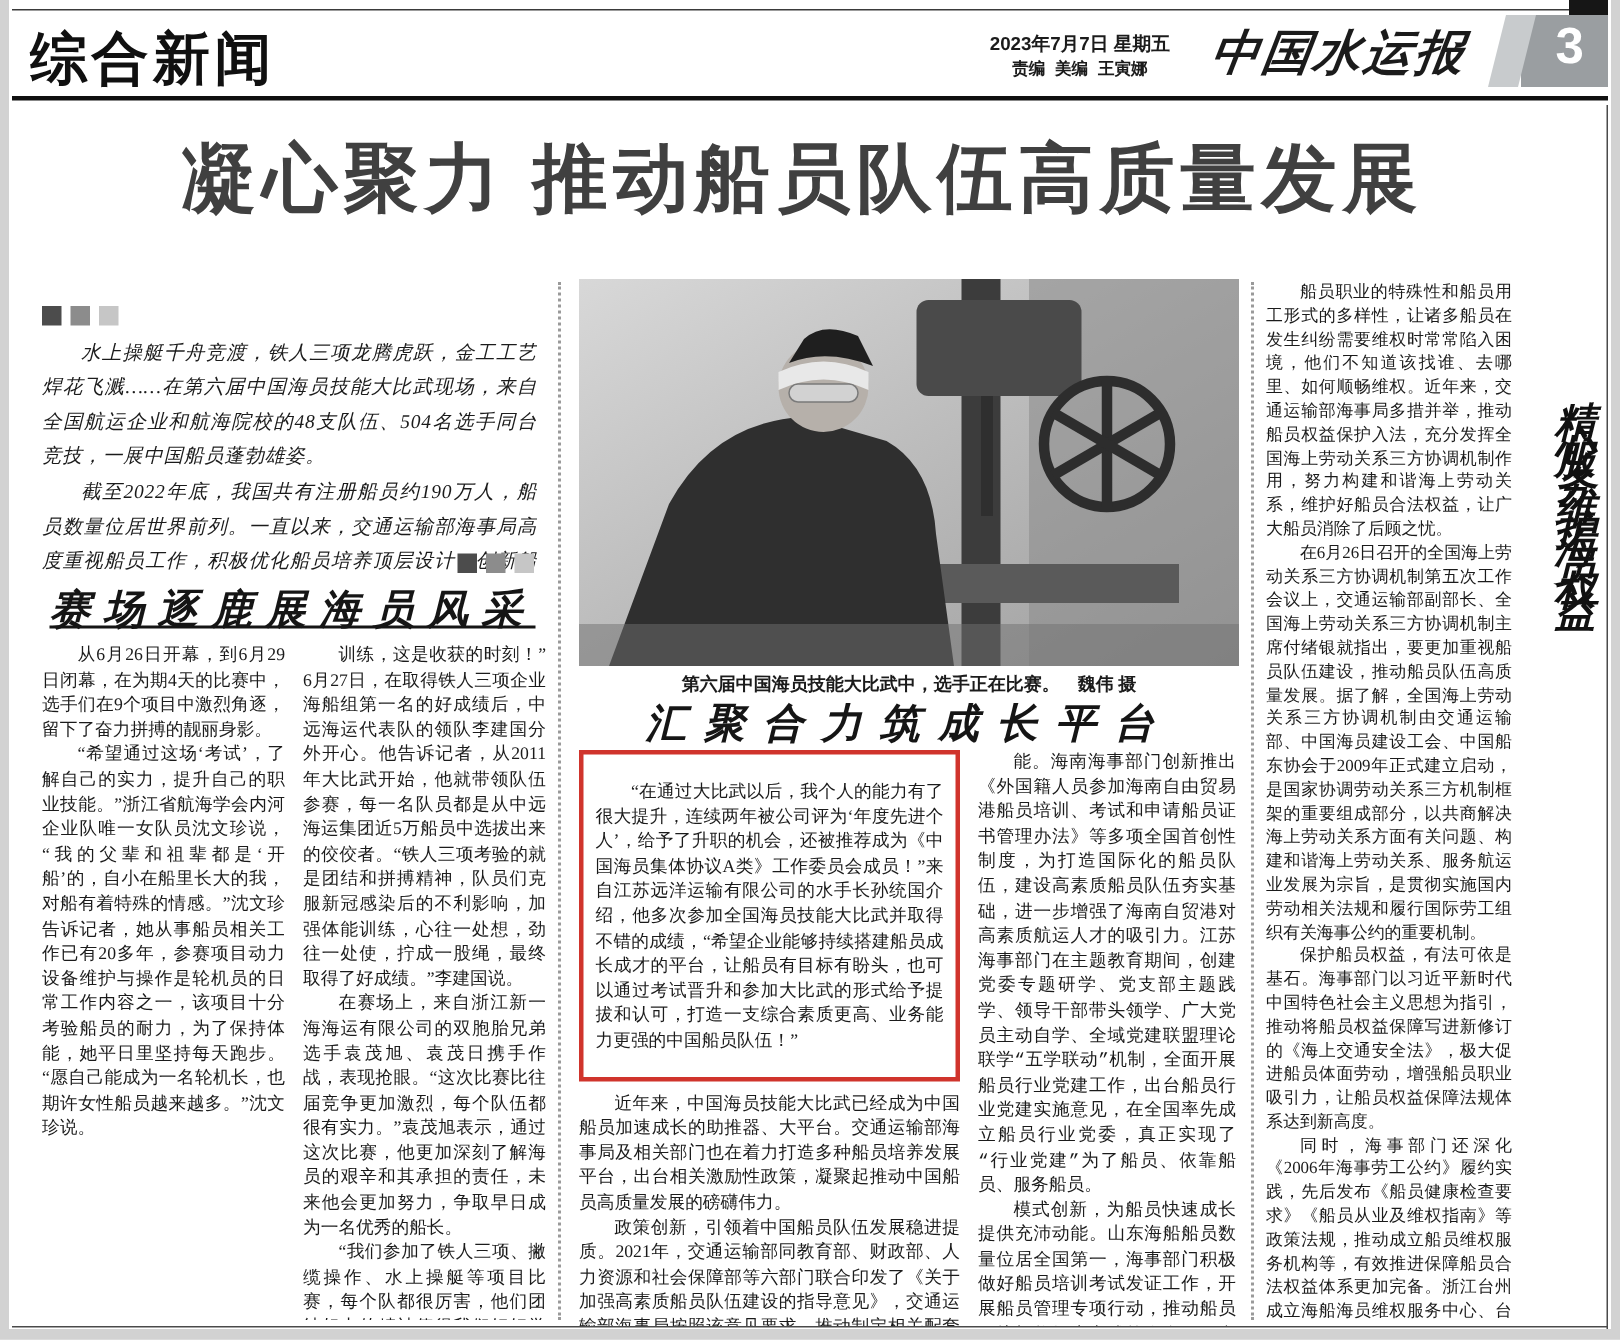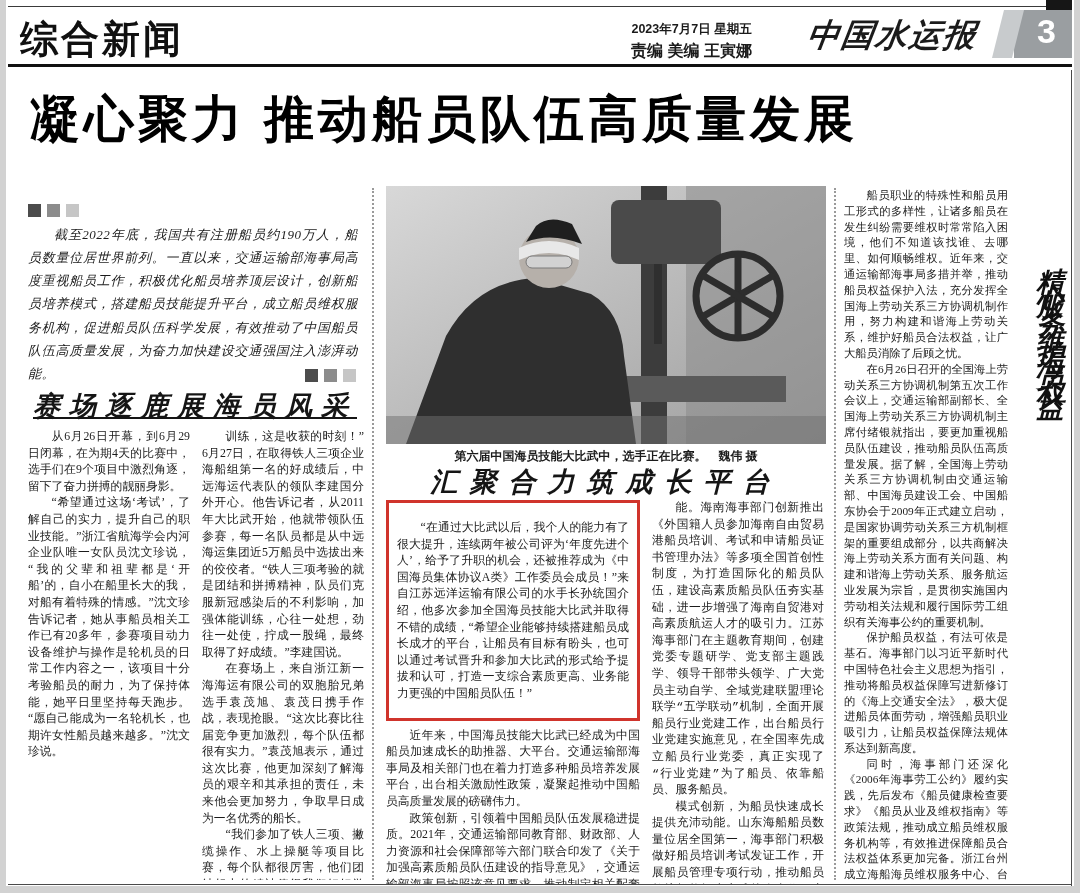--- a/index.html
+++ b/index.html
@@ -5,36 +5,36 @@
   html,body{margin:0;padding:0;}
   body{background:#bfbfbf;font-family:"Liberation Serif","DejaVu Serif",serif;color:#1b1b1b;}
   .sheet{position:relative;width:1080px;height:893px;background:#d2d2d2;overflow:hidden;margin:0 auto;}
   .paper{position:absolute;left:6px;top:0;width:1068px;height:886px;background:#ffffff;}
 
   
   .topline{position:absolute;left:8px;top:6px;width:1040px;height:0;border-top:1.5px solid #3a3a3a;}
   .corner-block{position:absolute;right:8px;top:0;width:26px;height:13px;background:#161616;}
   .section-title{position:absolute;left:20px;top:14px;font-family:"Liberation Sans","DejaVu Sans",sans-serif;
     font-weight:900;font-size:38px;letter-spacing:3px;color:#101010;}
-  .hdr-right{position:absolute;right:328px;top:20px;text-align:center;line-height:1.5;}
+  .hdr-right{position:absolute;right:300px;top:20px;text-align:center;line-height:1.5;}
   .hdr-date{font-size:12.5px;font-weight:bold;font-family:"Liberation Sans","DejaVu Sans",sans-serif;}
-  .hdr-editors{font-size:16px;font-weight:bold;font-family:Liberation Sans, sans-serif;}
+  .hdr-editors{font-size:11px;font-weight:bold;font-family:Liberation Mono, monospace;}
   .masthead{position:absolute;right:80px;top:14px;width:215px;text-align:center;
     font-style:italic;font-weight:bold;font-size:32px;letter-spacing:2px;transform:skewX(-8deg);}
   .pagebox{position:absolute;right:8px;top:10px;width:58px;height:48px;background:#9a9ea1;}
   .pagebox:before{content:"";position:absolute;left:-16px;top:0;width:20px;height:48px;background:#c8cbcd;
     transform:skewX(-14deg);}
   .pagenum{position:absolute;right:24px;top:12px;color:#ffffff;font-size:34px;font-weight:bold;
     font-family:"Liberation Sans","DejaVu Sans",sans-serif;z-index:2;}
   .hdr-rule{position:absolute;left:8px;top:64px;width:1064px;height:3px;background:#101010;}
 
   
-  .headline{position:absolute;left:30px;top:86px;width:1010px;
+  .headline{position:absolute;left:30px;top:86px;width:1010px;text-align:center;
     font-family:"Liberation Sans","DejaVu Sans",sans-serif;font-weight:900;font-size:50px;
-    letter-spacing:4px;color:#000000;}
+    letter-spacing:4px;color:#404040;}
   .byline{position:absolute;left:30px;top:164px;width:1010px;text-align:center;
     font-size:13px;font-weight:bold;letter-spacing:1px;}
 
   
   .right-line{position:absolute;right:8px;top:70px;width:0;height:816px;border-left:1.5px solid #4a4a4a;}
   .bottom-line{position:absolute;left:8px;top:884px;width:1064px;height:0;border-top:1.5px solid #4a4a4a;}
   .dotted-div{position:absolute;top:188px;height:692px;width:0;border-left:2px dotted #9a9a9a;}
 
   
   .lead{position:absolute;left:28px;top:204px;width:330px;height:180px;overflow:hidden;}
@@ -98,20 +98,21 @@
   <div class="dotted-div" style="left:372px;"></div>
   <div class="dotted-div" style="left:834px;"></div>
 
   <div class="lead">
     <div class="deco">
         <span class="d1"></span>
         <span class="d2"></span>
         <span class="d3"></span>
       </div>
     <div class="lead-text">
+      <p>水上操艇千舟竞渡，铁人三项龙腾虎跃，金工工艺焊花飞溅……在第六届中国海员技能大比武现场，来自全国航运企业和航海院校的48支队伍、504名选手同台竞技，一展中国船员蓬勃雄姿。</p>
       <p>截至2022年底，我国共有注册船员约190万人，船员数量位居世界前列。一直以来，交通运输部海事局高度重视船员工作，积极优化船员培养顶层设计，创新船员培养模式，搭建船员技能提升平台，成立船员维权服务机构，促进船员队伍科学发展，有效推动了中国船员队伍高质量发展，为奋力加快建设交通强国注入澎湃动能。</p>
     </div>
     <div class="deco tail">
         <span class="d1"></span>
         <span class="d2"></span>
         <span class="d3"></span>
       </div>
   </div>
 
   <div class="sec-head sec1-head">赛场逐鹿展海员风采</div>

